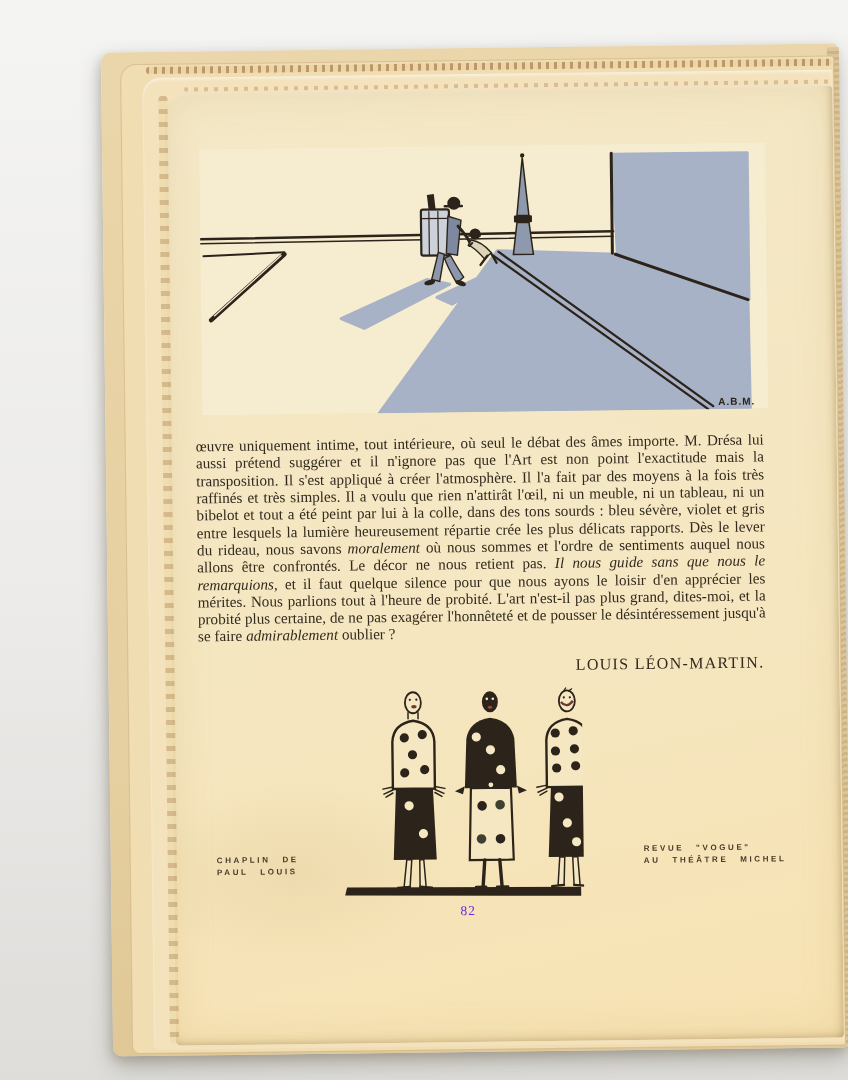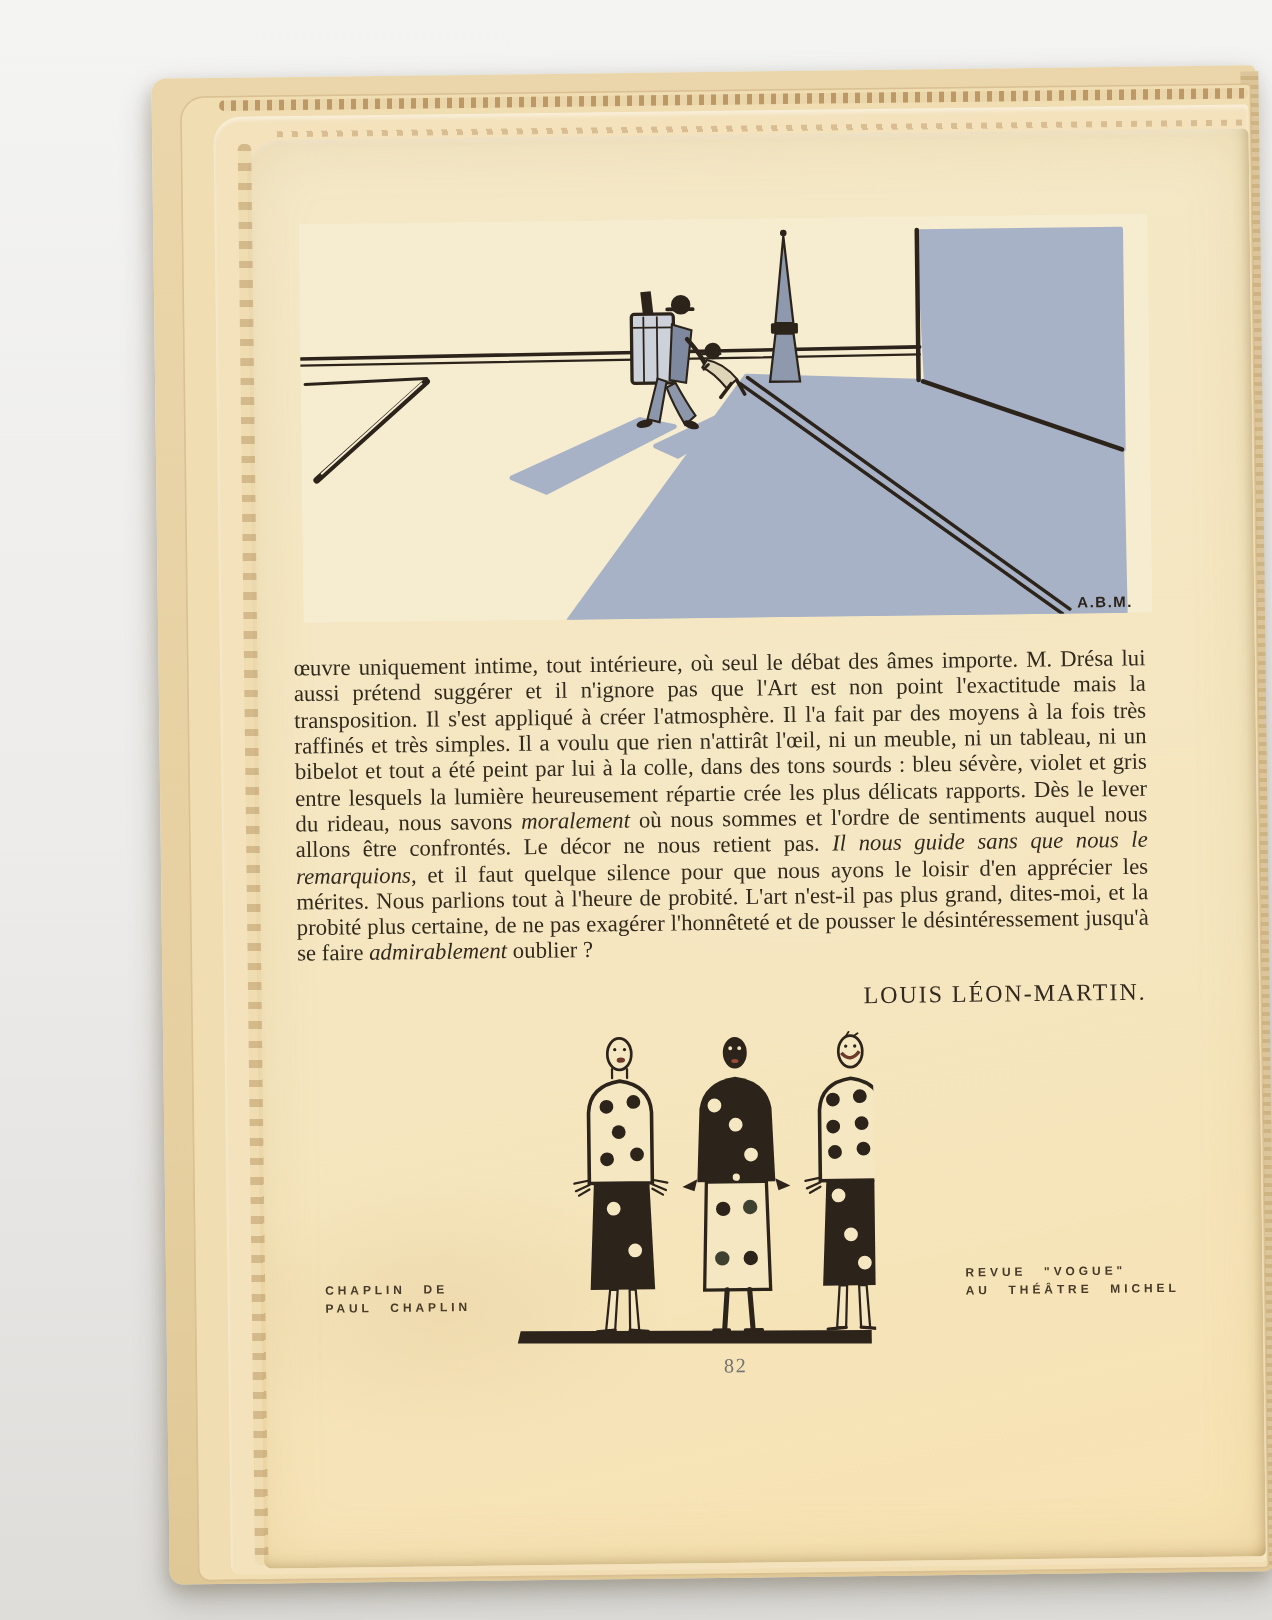--- a/index.html
+++ b/index.html
@@ -81,22 +81,22 @@
   .article{
     position:absolute;left:197px;top:419px;width:568px;
     font-size:15.2px;line-height:17.3px;text-align:justify;
     color:#322a1e;
   }
   .author{
     position:absolute;left:197px;top:657px;width:566px;text-align:right;
     font-size:16px;letter-spacing:1.3px;color:#322a1e;white-space:nowrap;
   }
   .page-num{
-    position:absolute;left:456px;top:903px;width:60px;text-align:center;
-    font-size:13.5px;letter-spacing:1px;color:#737373;
+    position:absolute;left:456px;top:903px;width:60px;text-align:left;
+    font-size:13.5px;letter-spacing:1px;color:#6d28d9;
   }
 
   
   .illo-bg{fill:#f6ecd0;}
   .b{fill:var(--blue);stroke:var(--blue);stroke-width:3;stroke-linejoin:round;}
   .ln{stroke:var(--ink);fill:none;stroke-linecap:round;}
   .inkfill{fill:var(--ink);}
   .paperfill{fill:var(--paper);}
   .post{fill:#8e99ae;stroke:var(--ink);stroke-width:1.5;}
   .sig{font-family:"Liberation Sans",sans-serif;font-size:10px;font-weight:bold;letter-spacing:1px;fill:var(--ink);}
@@ -251,21 +251,21 @@
         <path d="M219,16 Q225,23 231,15" stroke="#6f3a2c" stroke-width="2.4" fill="none"></path>
       </g>
 
       <g>
         <path class="inkfill" d="M3,199 L237,201 L237,210 L1,207 Z"></path>
       </g>
     </svg>
 
     <div class="caption caption-bl">
       <div>CHAPLIN DE</div>
-      <div>PAUL CHAPLIN</div>
+      <div>PAUL LOUIS</div>
     </div>
     <div class="caption caption-br">
       <div>REVUE "VOGUE"</div>
       <div>AU THÉÂTRE MICHEL</div>
     </div>
 
     <div class="page-num">82</div>
   </div>
 </div>
 

